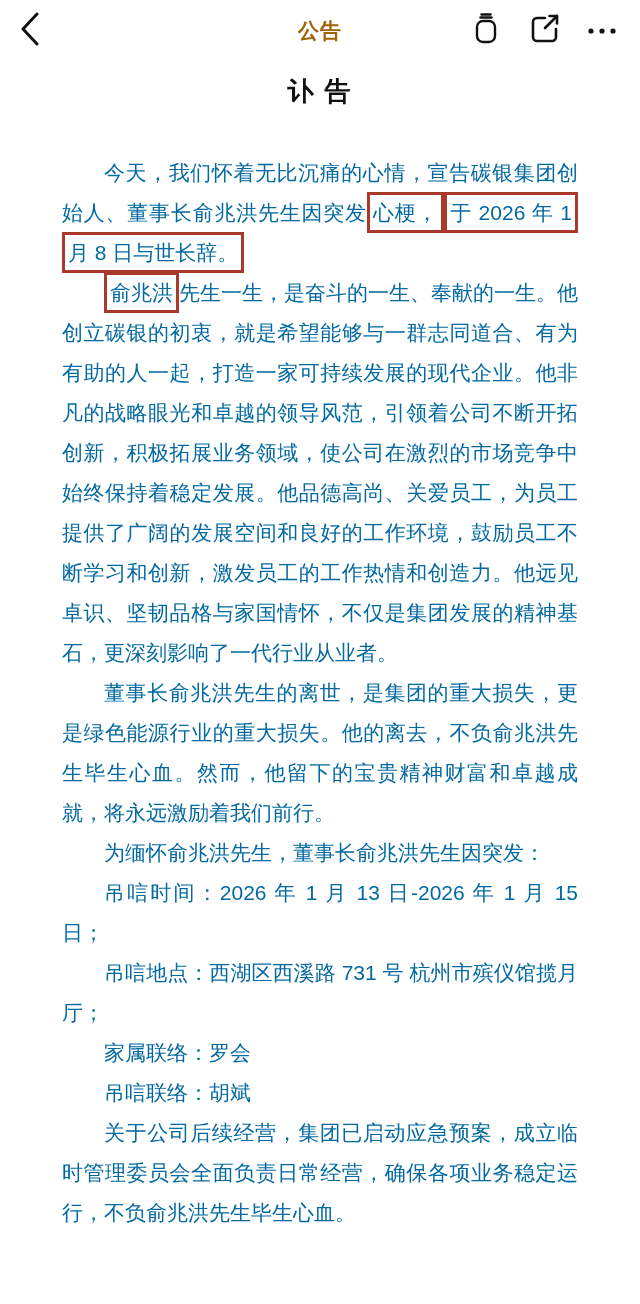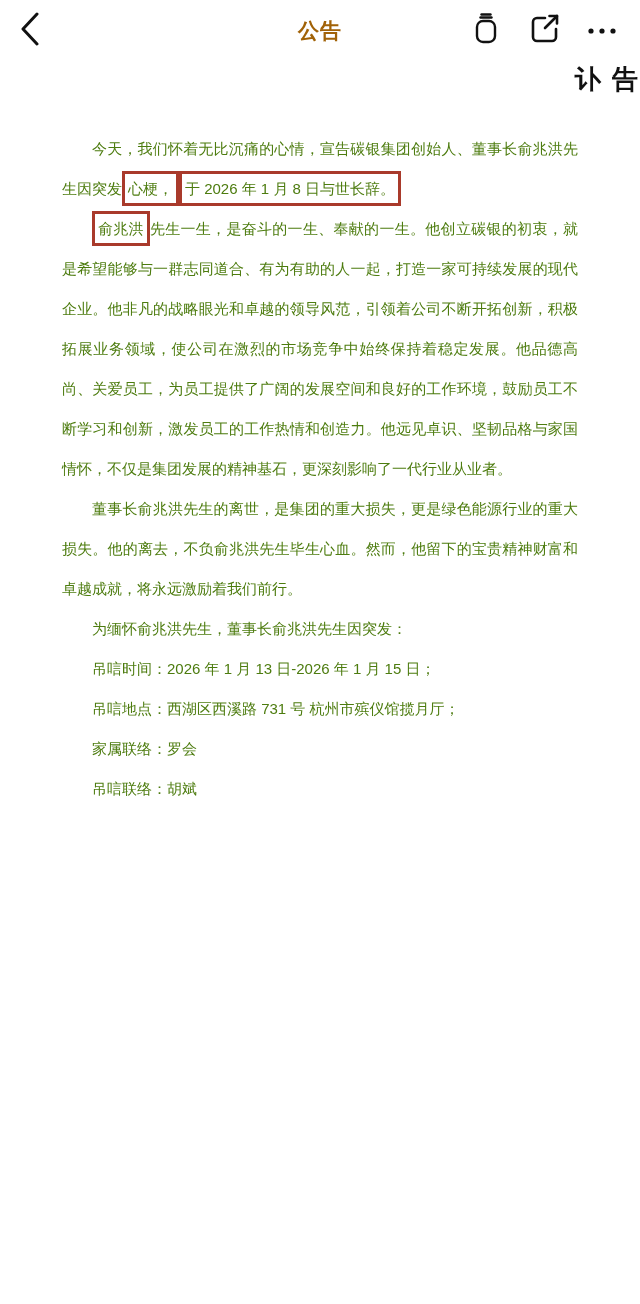--- a/index.html
+++ b/index.html
@@ -13,22 +13,22 @@
   .screen { position:relative; width:640px; height:1304px; background:#fff; overflow:hidden; }
 
   
   .topbar { position:relative; display:flex; align-items:center; height:62px; padding:0 20px; background:#fff; }
   .back-btn { width:36px; height:36px; display:flex; align-items:center; justify-content:flex-start; cursor:pointer; }
   .topbar-title { position:absolute; left:50%; top:50%; transform:translate(-50%,-50%); font-size:21px; font-weight:600; color:#a16207; letter-spacing:1px; }
   .actions { margin-left:auto; display:flex; align-items:center; gap:22px; }
   .icon-btn { width:36px; height:36px; display:flex; align-items:center; justify-content:center; cursor:pointer; }
 
   
-  .doc-title { text-align:right; font-size:26px; font-weight:700; color:#111; letter-spacing:2px; }
-  .doc-body { margin-top:32px; padding:0 62px; font-size:15px; line-height:40px; text-align:justify; color:#4d7c0f; }
+  .doc-title { margin-top:12px; text-align:center; font-size:26px; font-weight:700; color:#111; letter-spacing:2px; }
+  .doc-body { margin-top:44px; padding:0 62px; font-size:21px; line-height:40px; text-align:justify; color:#0369a1; }
   .para { text-indent:2em; }
   .redbox {
     border:3px solid var(--annotation-red,#a93a2b);
     padding:6px 3px;
     box-decoration-break:clone;
     -webkit-box-decoration-break:clone;
   }
 </style>
 </head>
 <body>
@@ -79,16 +79,17 @@
 
   <main class="doc-body" id="paragraphs">
       <p class="para"><span>今天，我们怀着无比沉痛的心情，宣告碳银集团创始人、董事长俞兆洪先生因突发</span><span class="redbox">心梗，</span><span class="redbox">于 2026 年 1 月 8 日与世长辞。</span></p>
       <p class="para"><span class="redbox">俞兆洪</span><span>先生一生，是奋斗的一生、奉献的一生。他创立碳银的初衷，就是希望能够与一群志同道合、有为有助的人一起，打造一家可持续发展的现代企业。他非凡的战略眼光和卓越的领导风范，引领着公司不断开拓创新，积极拓展业务领域，使公司在激烈的市场竞争中始终保持着稳定发展。他品德高尚、关爱员工，为员工提供了广阔的发展空间和良好的工作环境，鼓励员工不断学习和创新，激发员工的工作热情和创造力。他远见卓识、坚韧品格与家国情怀，不仅是集团发展的精神基石，更深刻影响了一代行业从业者。</span></p>
       <p class="para"><span>董事长俞兆洪先生的离世，是集团的重大损失，更是绿色能源行业的重大损失。他的离去，不负俞兆洪先生毕生心血。然而，他留下的宝贵精神财富和卓越成就，将永远激励着我们前行。</span></p>
       <p class="para"><span>为缅怀俞兆洪先生，董事长俞兆洪先生因突发：</span></p>
       <p class="para"><span>吊唁时间：2026 年 1 月 13 日-2026 年 1 月 15 日；</span></p>
       <p class="para"><span>吊唁地点：西湖区西溪路 731 号 杭州市殡仪馆揽月厅；</span></p>
       <p class="para"><span>家属联络：罗会</span></p>
       <p class="para"><span>吊唁联络：胡斌</span></p>
+      <p class="para"><span>关于公司后续经营，集团已启动应急预案，成立临时管理委员会全面负责日常经营，确保各项业务稳定运行，不负俞兆洪先生毕生心血。</span></p>
       <p class="para"></p>
     </main>
 
 </div>
 
 </body></html>

